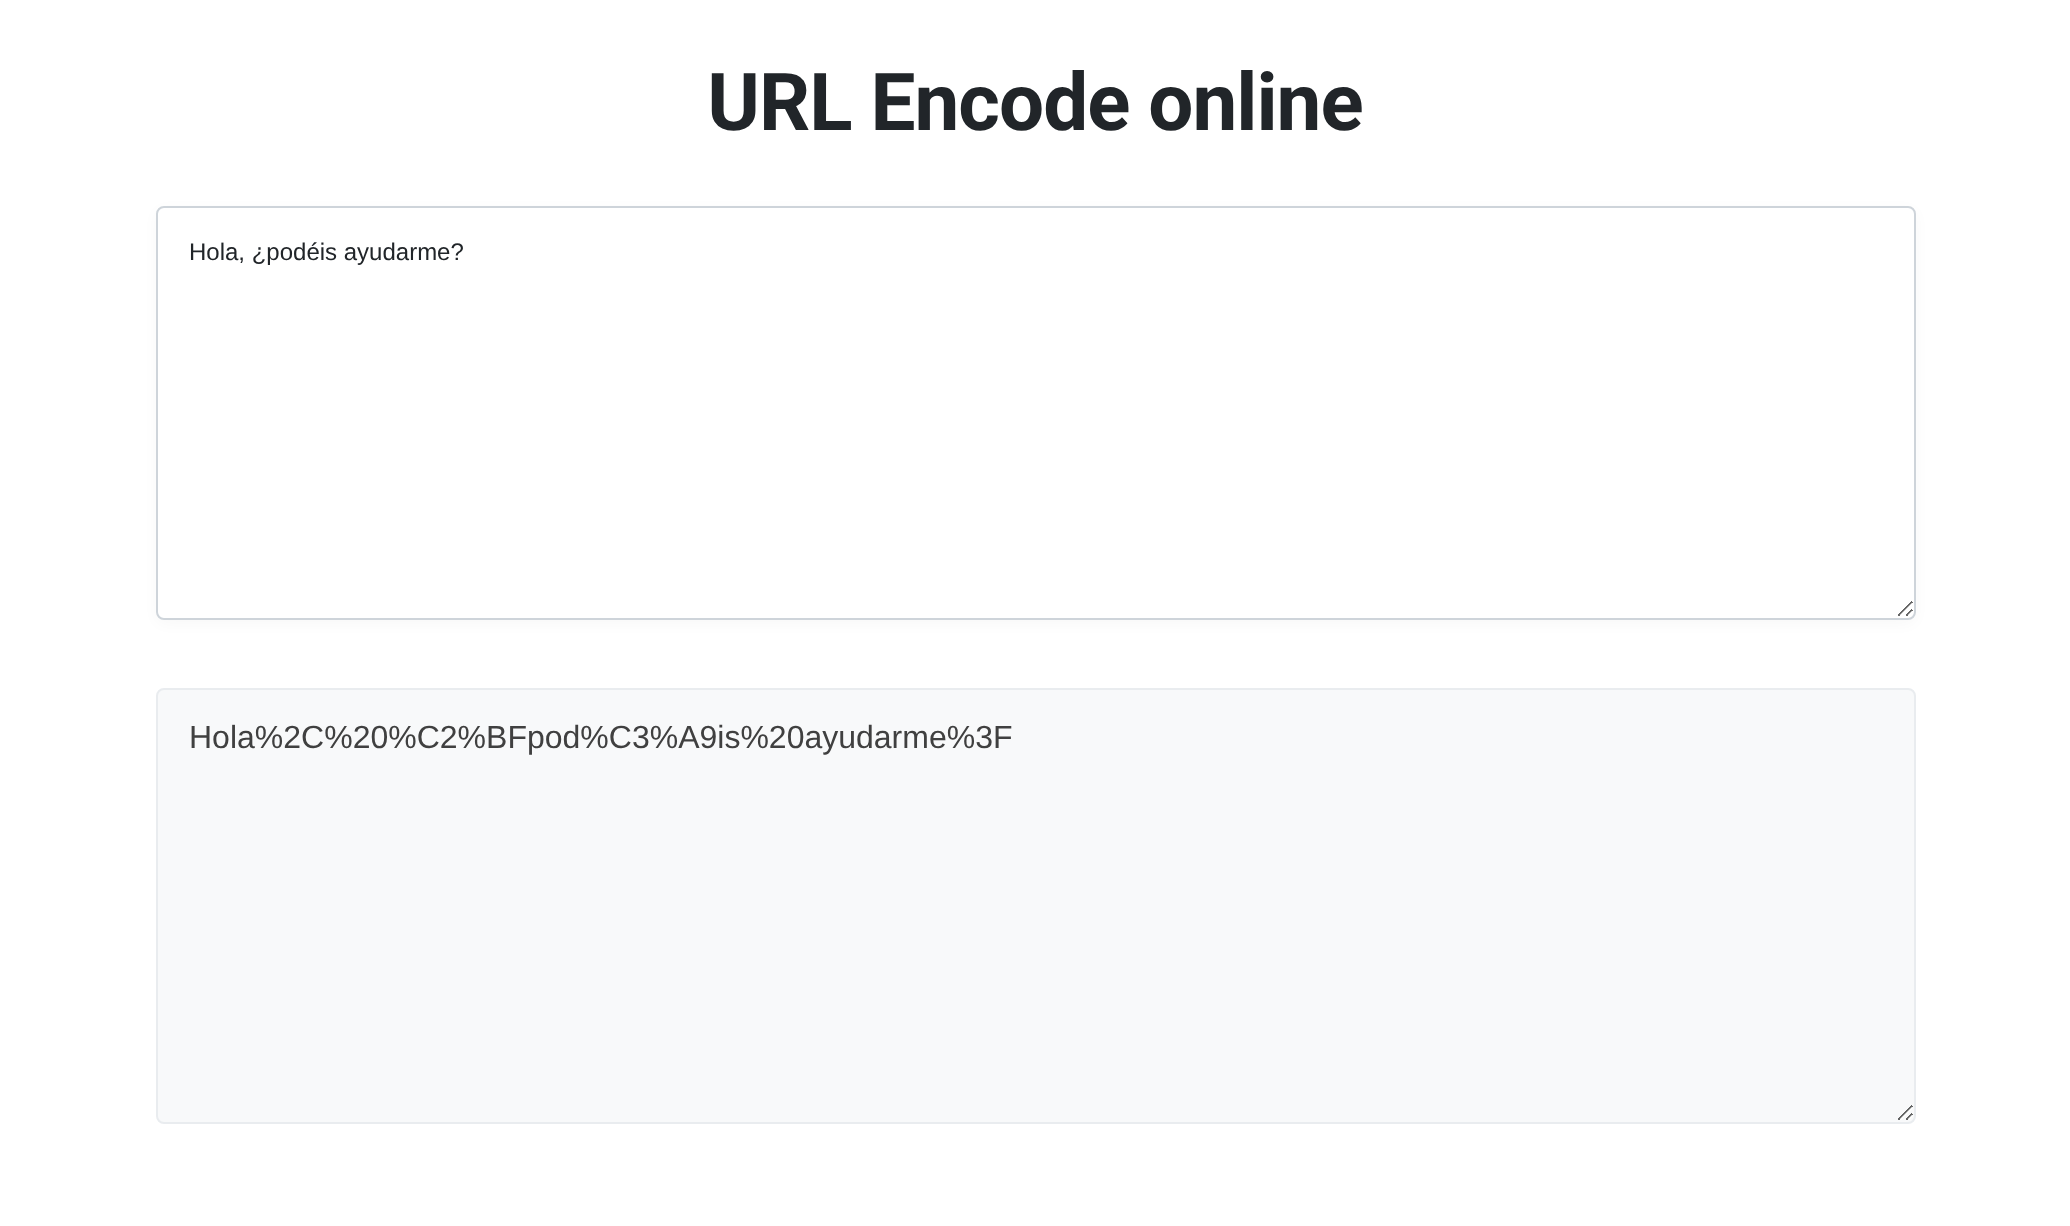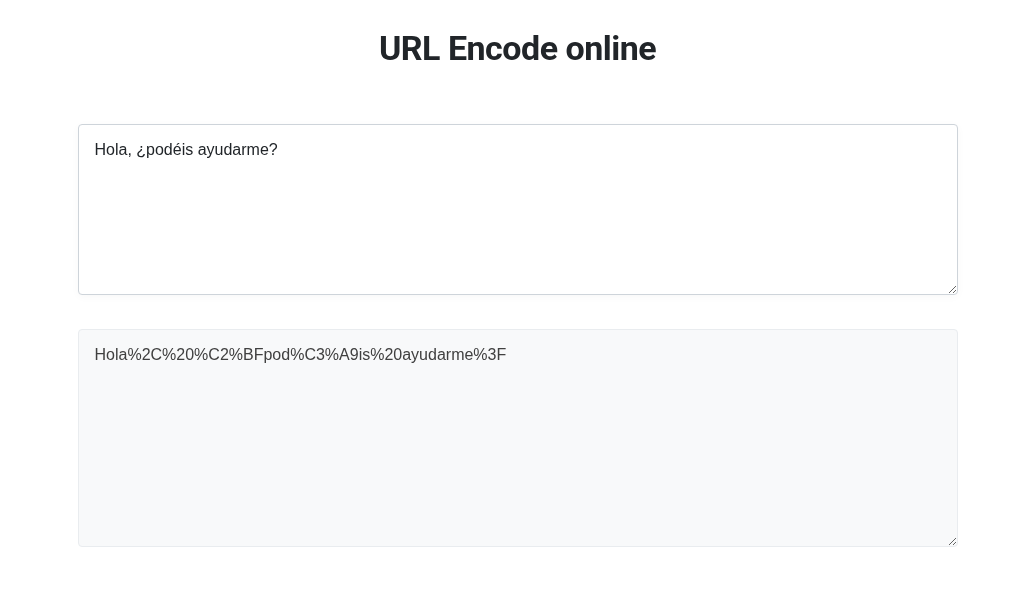--- a/index.html
+++ b/index.html
@@ -14,35 +14,35 @@
       height: 613px;
       overflow: hidden;
     }
     .container {
       max-width: 900px;
       margin: 0 auto;
       padding: 0 10px;
     }
     h1.page-title {
       text-align: center;
-      font-size: 34px;
+      font-size: 40px;
       font-weight: 700;
       color: #212529;
       margin-top: 28px;
-      margin-bottom: 56px;
+      margin-bottom: 28px;
       letter-spacing: -0.5px;
     }
     .input-box {
       width: 100%;
-      height: 171px;
+      height: 207px;
       border: 1px solid #ced4da;
       border-radius: 4px;
       padding: 14px 16px;
       font-family: Arial, sans-serif;
-      font-size: 16px;
+      font-size: 12px;
       color: #212529;
       resize: both;
       outline: none;
       background: #ffffff;
       box-shadow: 0 2px 8px rgba(0,0,0,0.03);
       line-height: 1.4;
     }
     .output-box {
       width: 100%;
       height: 218px;

